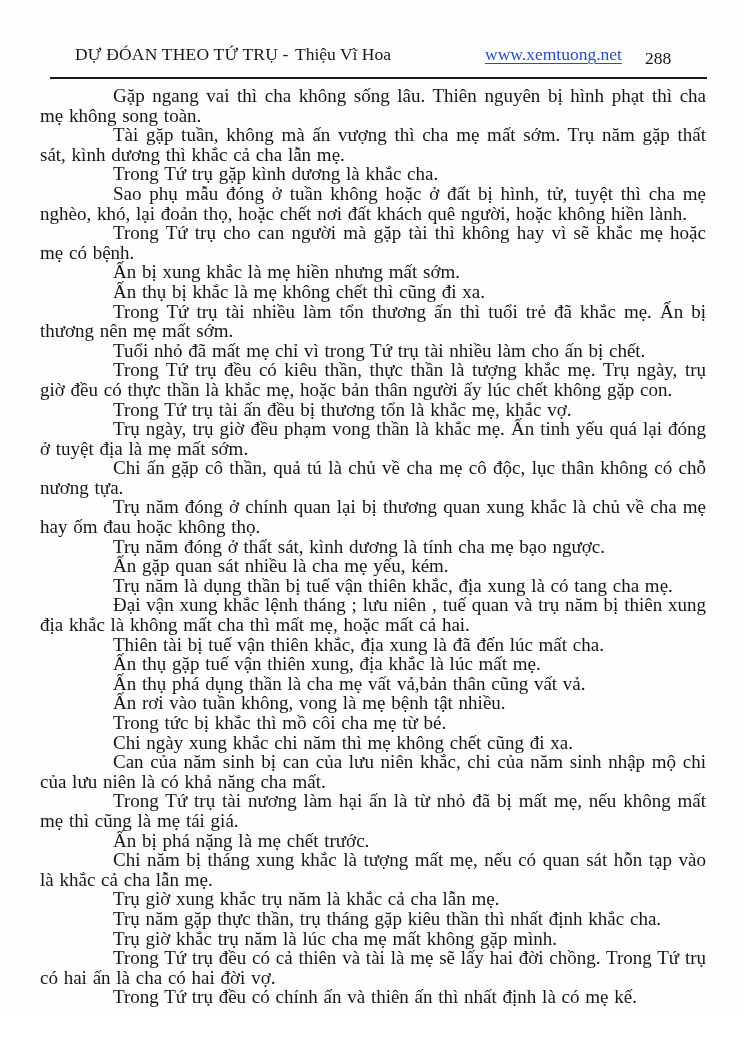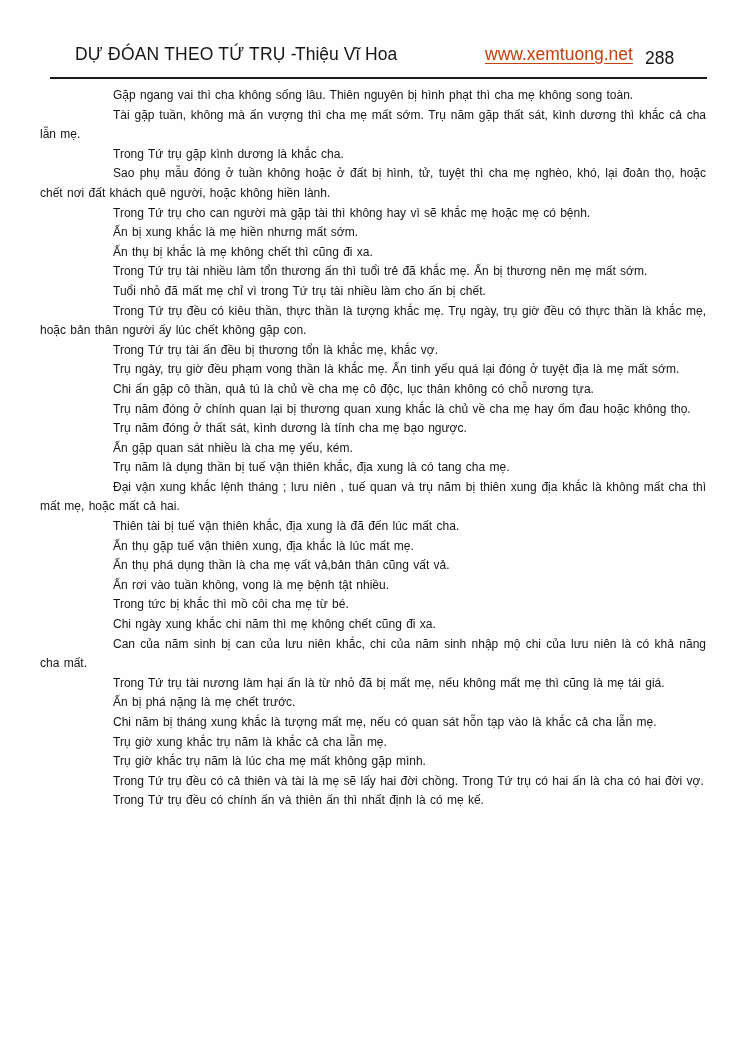--- a/index.html
+++ b/index.html
@@ -5,52 +5,52 @@
   html, body {
     margin: 0;
     padding: 0;
     background: #ffffff;
   }
   .page {
     position: relative;
     width: 744px;
     height: 1015px;
     background: #fefefe;
-    font-family: Liberation Sans, sans-serif;
+    font-family: Liberation Serif, serif;
     color: #161616;
     overflow: hidden;
   }
   .running-header {
     position: absolute;
     top: 44px;
     left: 0;
     width: 744px;
     height: 24px;
     font-size: 17.5px;
   }
   .running-header .title    { position: absolute; left: 75px;  top: 0; letter-spacing: 0.2px; }
   .running-header .author   { position: absolute; left: 295px; top: 0; }
-  .running-header .website  { position: absolute; left: 485px; top: 0; text-decoration: underline; text-underline-offset: 3px; color: #c2410c; cursor: pointer; }
+  .running-header .website  { position: absolute; left: 485px; top: 0; text-decoration: underline; text-underline-offset: 3px; color: #1d4ed8; cursor: pointer; }
   .running-header .pagenum  { position: absolute; left: 645px; top: 4px; }
   .header-rule {
     position: absolute;
     top: 77px;
     left: 50px;
     width: 657px;
     height: 0;
     border: none;
     border-top: 2px solid #1a1a1a;
     margin: 0;
   }
   .body-text {
     position: absolute;
     top: 86px;
     left: 40px;
     width: 666px;
-    font-size: 12px;
+    font-size: 19px;
     line-height: 19.6px;
     text-align: justify;
   }
   .body-text p {
     margin: 0;
     padding: 0;
     text-indent: 73px;
     word-spacing: 1px;
   }
 </style>
@@ -91,18 +91,19 @@
       <p>Ấn thụ gặp tuế vận thiên xung, địa khắc là lúc mất mẹ.</p>
       <p>Ấn thụ phá dụng thần là cha mẹ vất vả,bản thân cũng vất vả.</p>
       <p>Ấn rơi vào tuần không, vong là mẹ bệnh tật  nhiều.</p>
       <p>Trong tức bị khắc thì mồ côi cha mẹ từ bé.</p>
       <p>Chi ngày xung khắc chi năm thì mẹ không chết cũng đi xa.</p>
       <p>Can của năm sinh bị can của lưu niên khắc, chi của năm sinh nhập mộ chi của lưu niên là có khả năng cha mất.</p>
       <p>Trong Tứ trụ tài nương làm hại ấn là từ nhỏ đã bị mất mẹ, nếu không mất mẹ thì cũng là mẹ tái giá.</p>
       <p>Ấn bị phá nặng là mẹ chết trước.</p>
       <p>Chi năm bị tháng xung khắc là tượng mất mẹ, nếu có quan sát hỗn tạp vào là khắc cả cha lẫn mẹ.</p>
       <p>Trụ giờ xung khắc trụ năm là khắc cả cha lẫn mẹ.</p>
+      <p>Trụ năm gặp thực thần, trụ tháng gặp kiêu thần thì nhất định khắc cha.</p>
       <p>Trụ giờ khắc trụ năm là lúc cha mẹ mất không gặp mình.</p>
       <p>Trong Tứ trụ đều có cả thiên và tài là mẹ sẽ lấy hai đời chồng. Trong Tứ trụ có hai ấn là cha có hai đời vợ.</p>
       <p>Trong Tứ trụ đều có chính ấn và thiên ấn thì nhất định là có mẹ kế.</p>
     </div>
 
 </div>
 
 </body></html>

